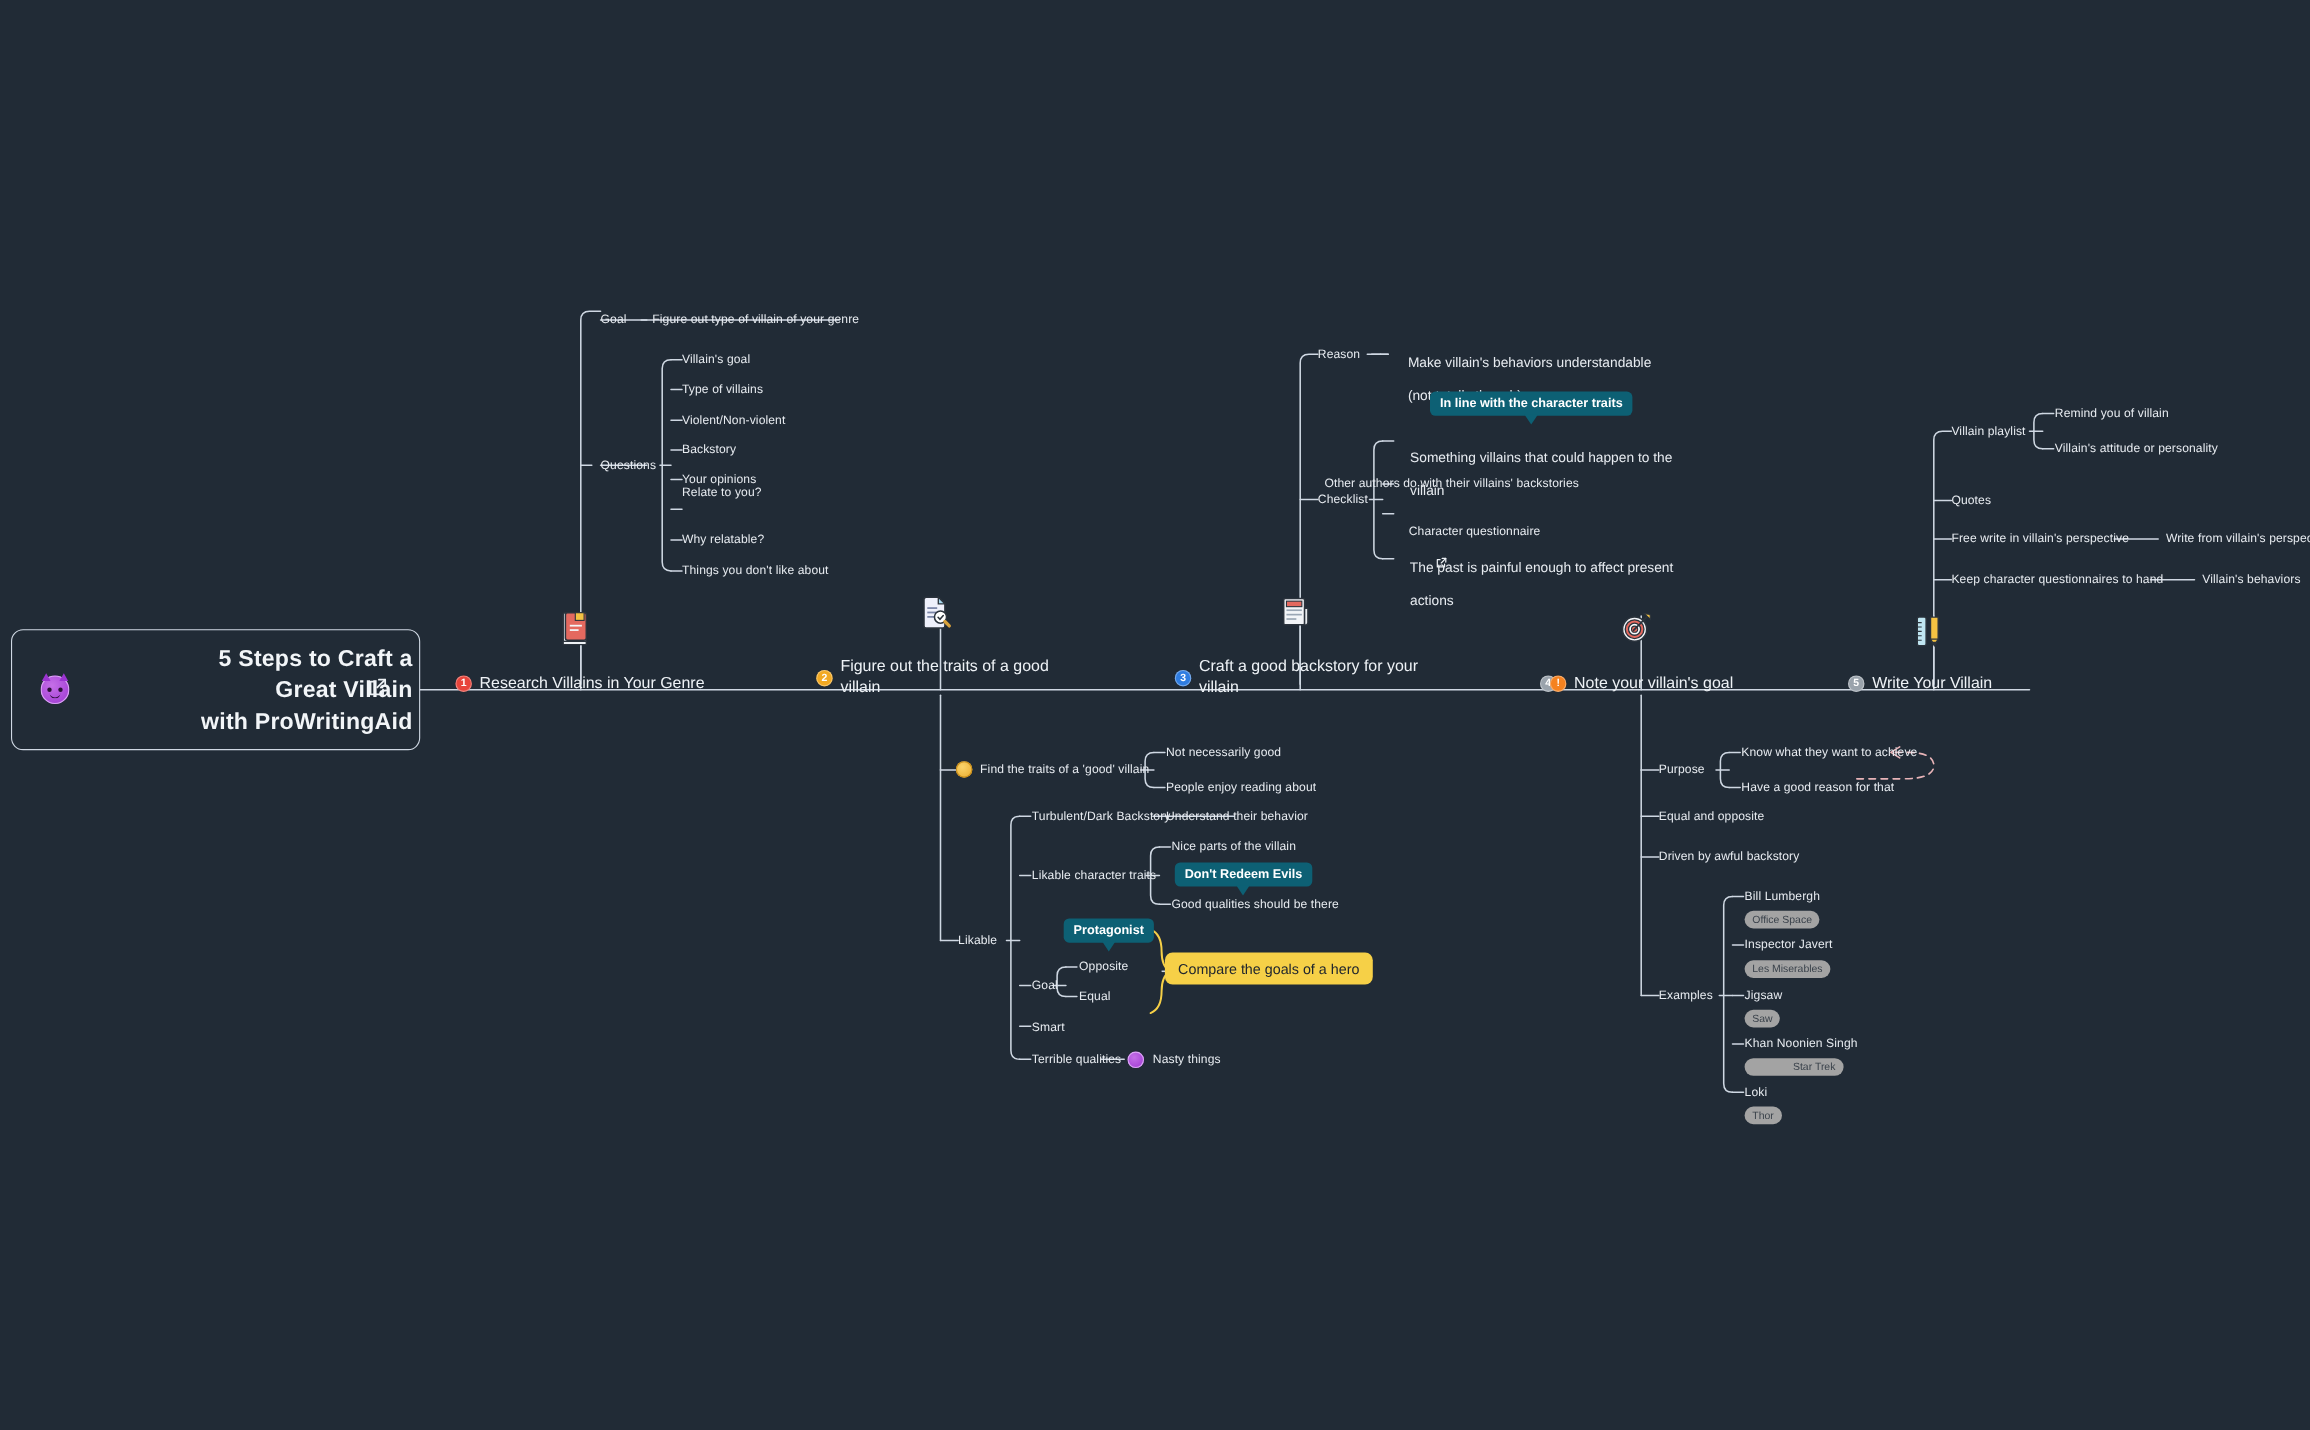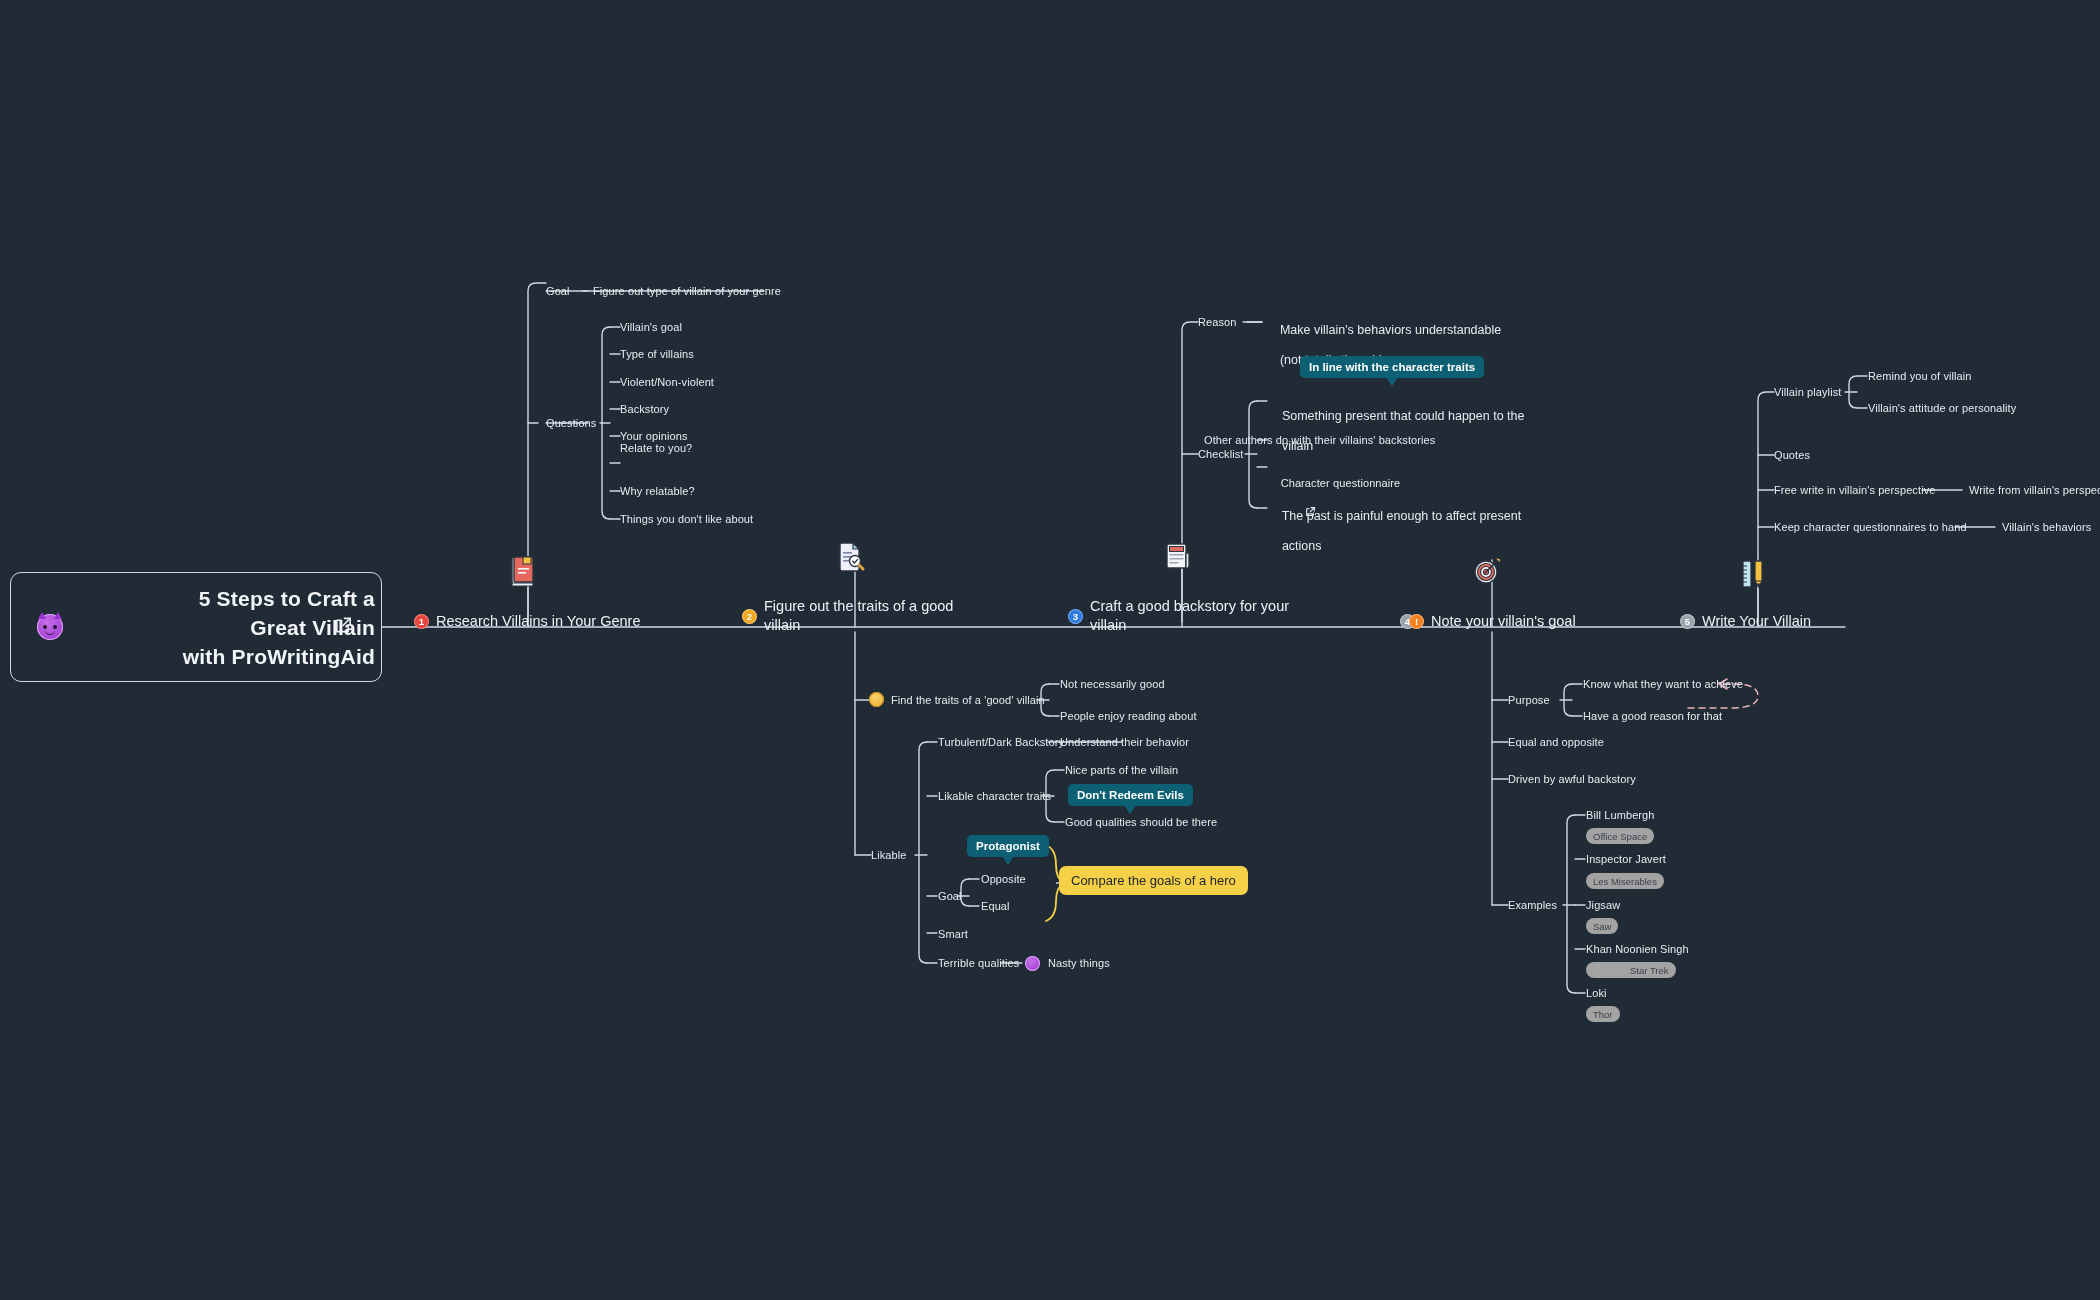--- a/index.html
+++ b/index.html
@@ -328,21 +328,21 @@
   <div class="node txt" style="left:1048px;top:956px;">Nasty things</div>
 
   <div class="node txt" style="left:1198px;top:315px;">Reason</div>
   <div class="node txt2" style="left:1266px;top:308px;">
     <span>Make villain's behaviors understandable</span><br>
     <span>(not totally though)</span>
   </div>
   <div class="node txt" style="left:1198px;top:447px;">Checklist</div>
   <div class="callout" style="left:1300px;top:356px;">In line with the character traits</div>
   <div class="node txt2" style="left:1268px;top:394px;">
-    <span>Something present that could happen to the</span><br>
+    <span>Something villains that could happen to the</span><br>
     <span>villain</span>
   </div>
   <div class="node txt" style="left:1204px;top:433px;">Other authors do with their villains' backstories</div>
   <div class="node txt" style="left:1268px;top:461px;">
     <span>Character questionnaire</span>
     <span class="extlink">
       <svg width="11" height="11" viewBox="0 0 20 20" fill="none" stroke="#eef2f6" stroke-width="2" stroke-linecap="round" stroke-linejoin="round">
         <path d="M11 3h6v6"></path>
           <path d="M17 3l-7.5 7.5"></path>
           <path d="M15 12.5V17H3V5h4.5"></path>

